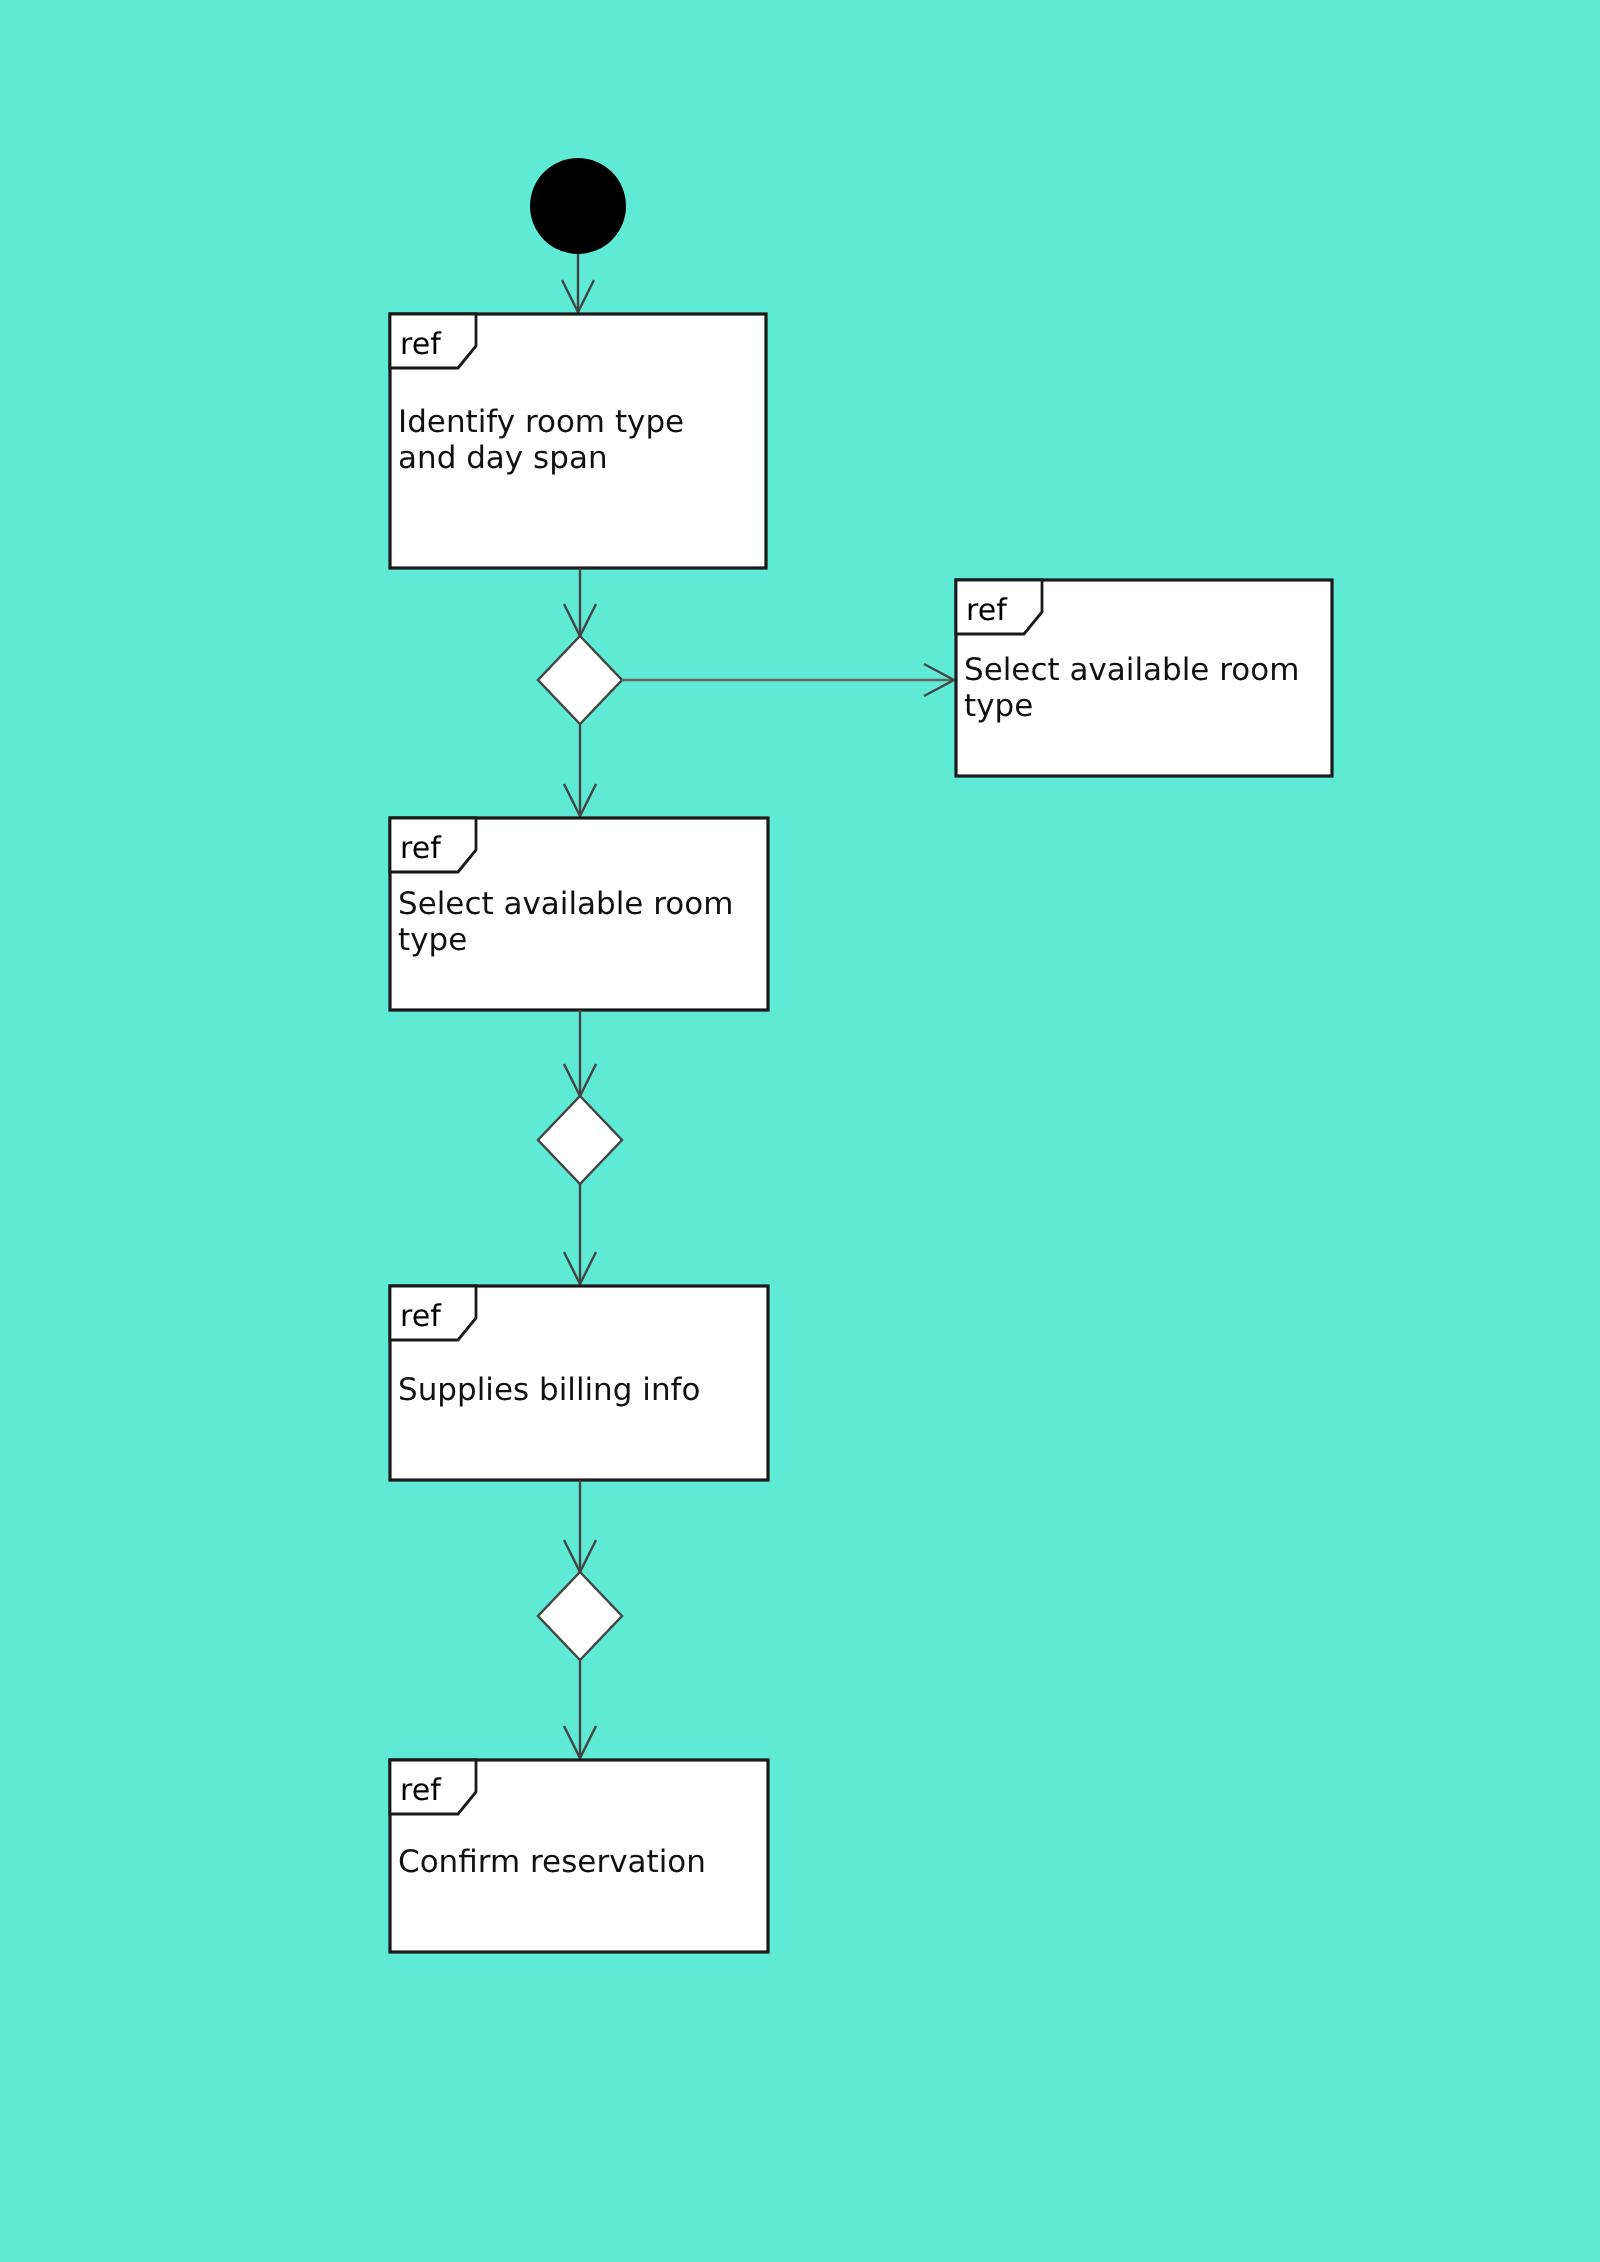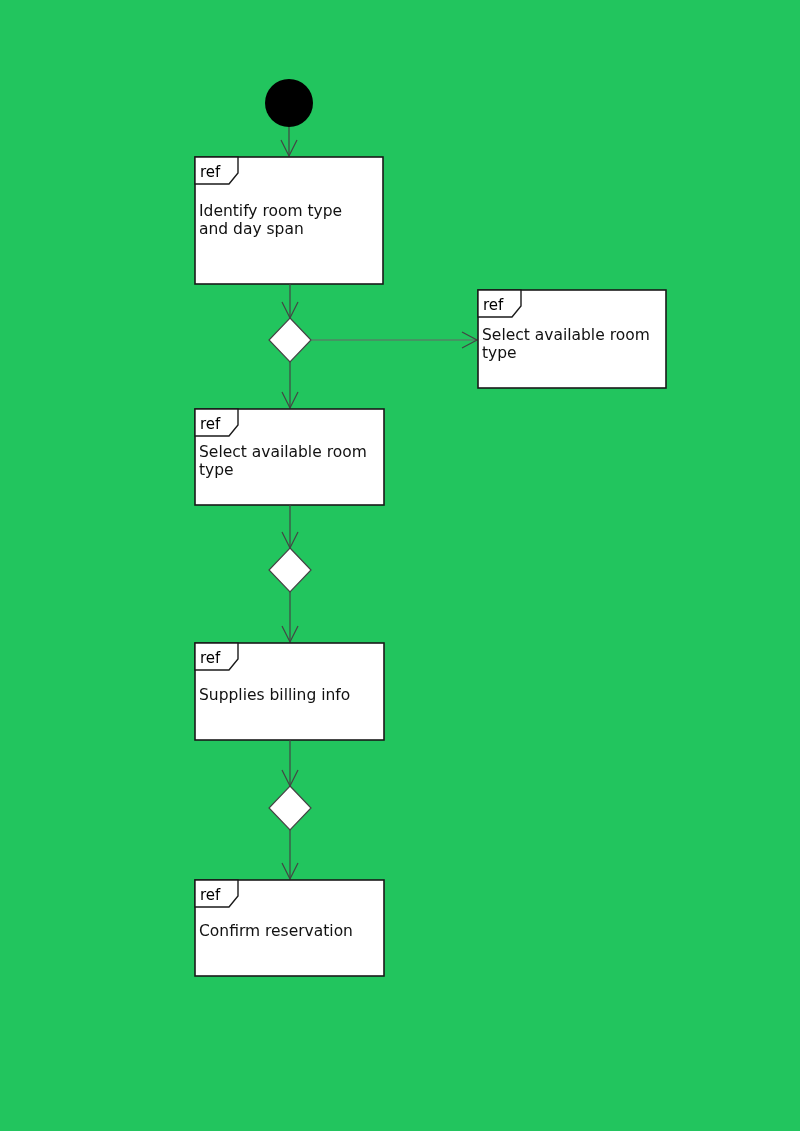--- a/index.html
+++ b/index.html
@@ -8,21 +8,21 @@
     padding: 0;
     background: #ffffff;
   }
   body {
     font-family: "DejaVu Sans", sans-serif;
   }
   #canvas {
     position: relative;
     width: 800px;
     height: 1131px;
-    background: #22c55e;
+    background: #5eead4;
     overflow: hidden;
   }
   #diagram-svg {
     position: absolute;
     left: 0;
     top: 0;
     width: 800px;
     height: 1131px;
   }
   .frame-label {

